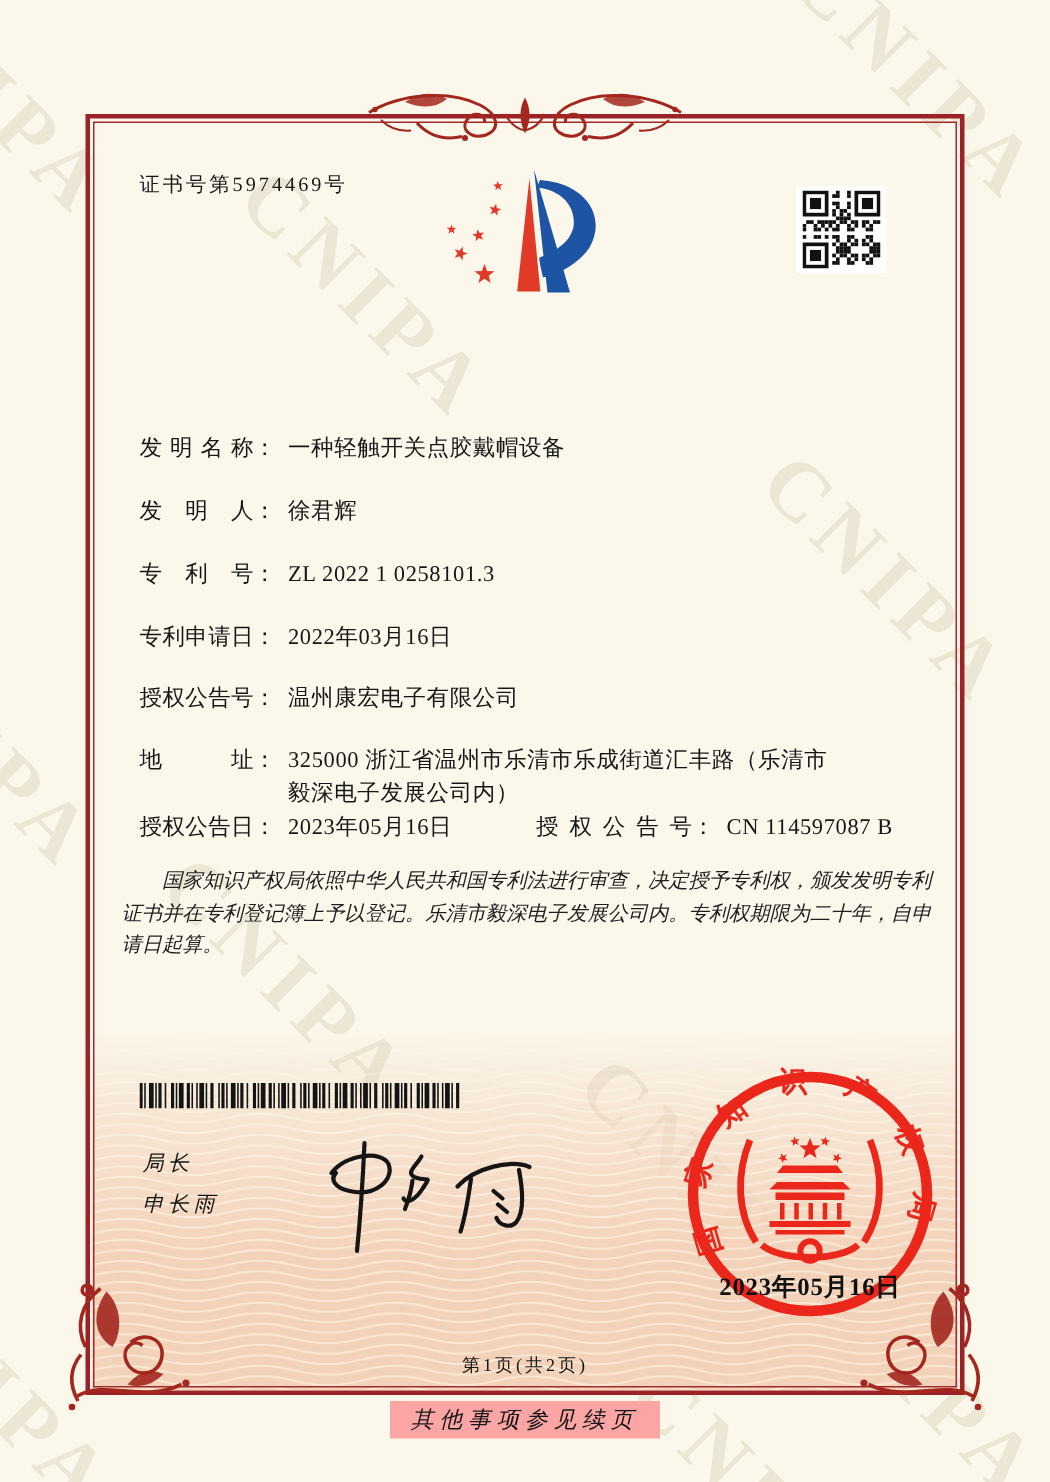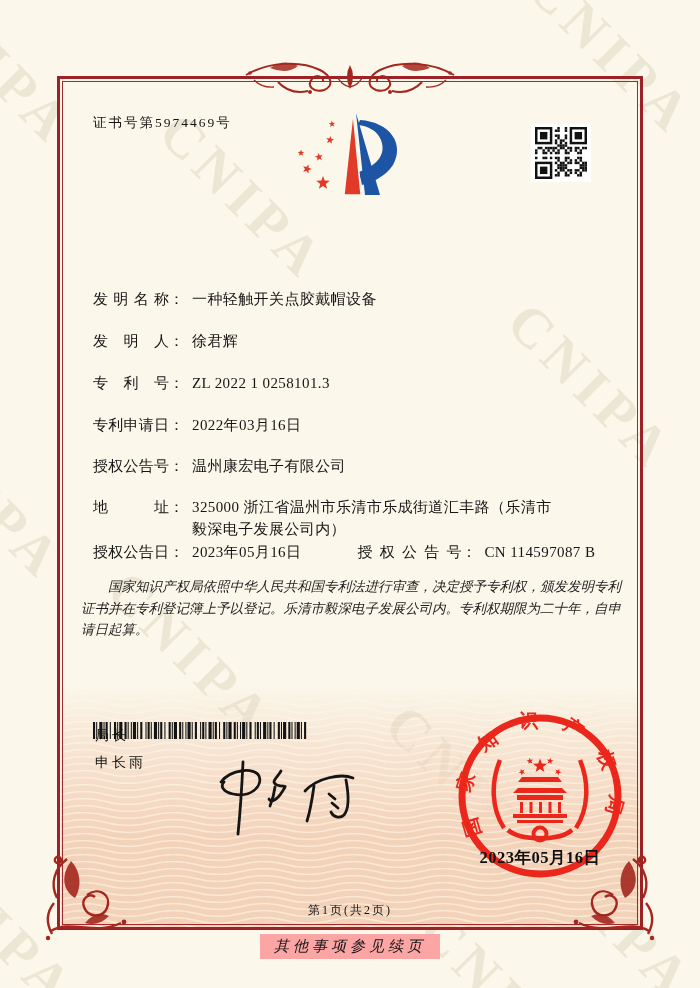--- a/index.html
+++ b/index.html
@@ -33,22 +33,22 @@
   .addr .fvalue{max-width:366px;white-space:normal;}
   .flabel2{display:inline-block;width:104px;text-align:justify;text-align-last:justify;
            vertical-align:top;margin-left:56px;}
   
   .paras{position:absolute;left:81px;top:576px;width:540px;font-size:13.5px;line-height:21.5px;
          font-style:italic;text-align:justify;color:#1d1d1d;}
   .paras p{margin:0 0 6px 0;text-indent:2em;}
   
   .barcode{position:absolute;left:93px;top:722px;}
   
-  .signer{position:absolute;left:95px;top:727px;font-family:"Liberation Sans","DejaVu Sans",sans-serif;
-          font-size:14px;letter-spacing:3px;color:#141414;}
+  .signer{position:absolute;left:95px;top:767px;font-family:"Liberation Sans","DejaVu Sans",sans-serif;
+          font-size:14px;letter-spacing:3px;color:#141414;font-style:italic;}
   .signer div{margin-bottom:9px;}
   .sig{position:absolute;left:193px;top:742px;}
   
   .seal{position:absolute;left:454px;top:710px;width:172px;height:172px;}
   .seal-date{position:absolute;left:0;right:0;top:137px;text-align:center;font-size:16.5px;
              font-weight:bold;color:#111;letter-spacing:.5px;}
   
   .page-info{position:absolute;left:0;right:0;top:902px;text-align:center;font-size:12px;letter-spacing:2px;}
   .note{position:absolute;left:0;right:0;top:934px;text-align:center;}
   .note span{display:inline-block;background:#fca5a5;padding:3px 14px;font-size:15px;

